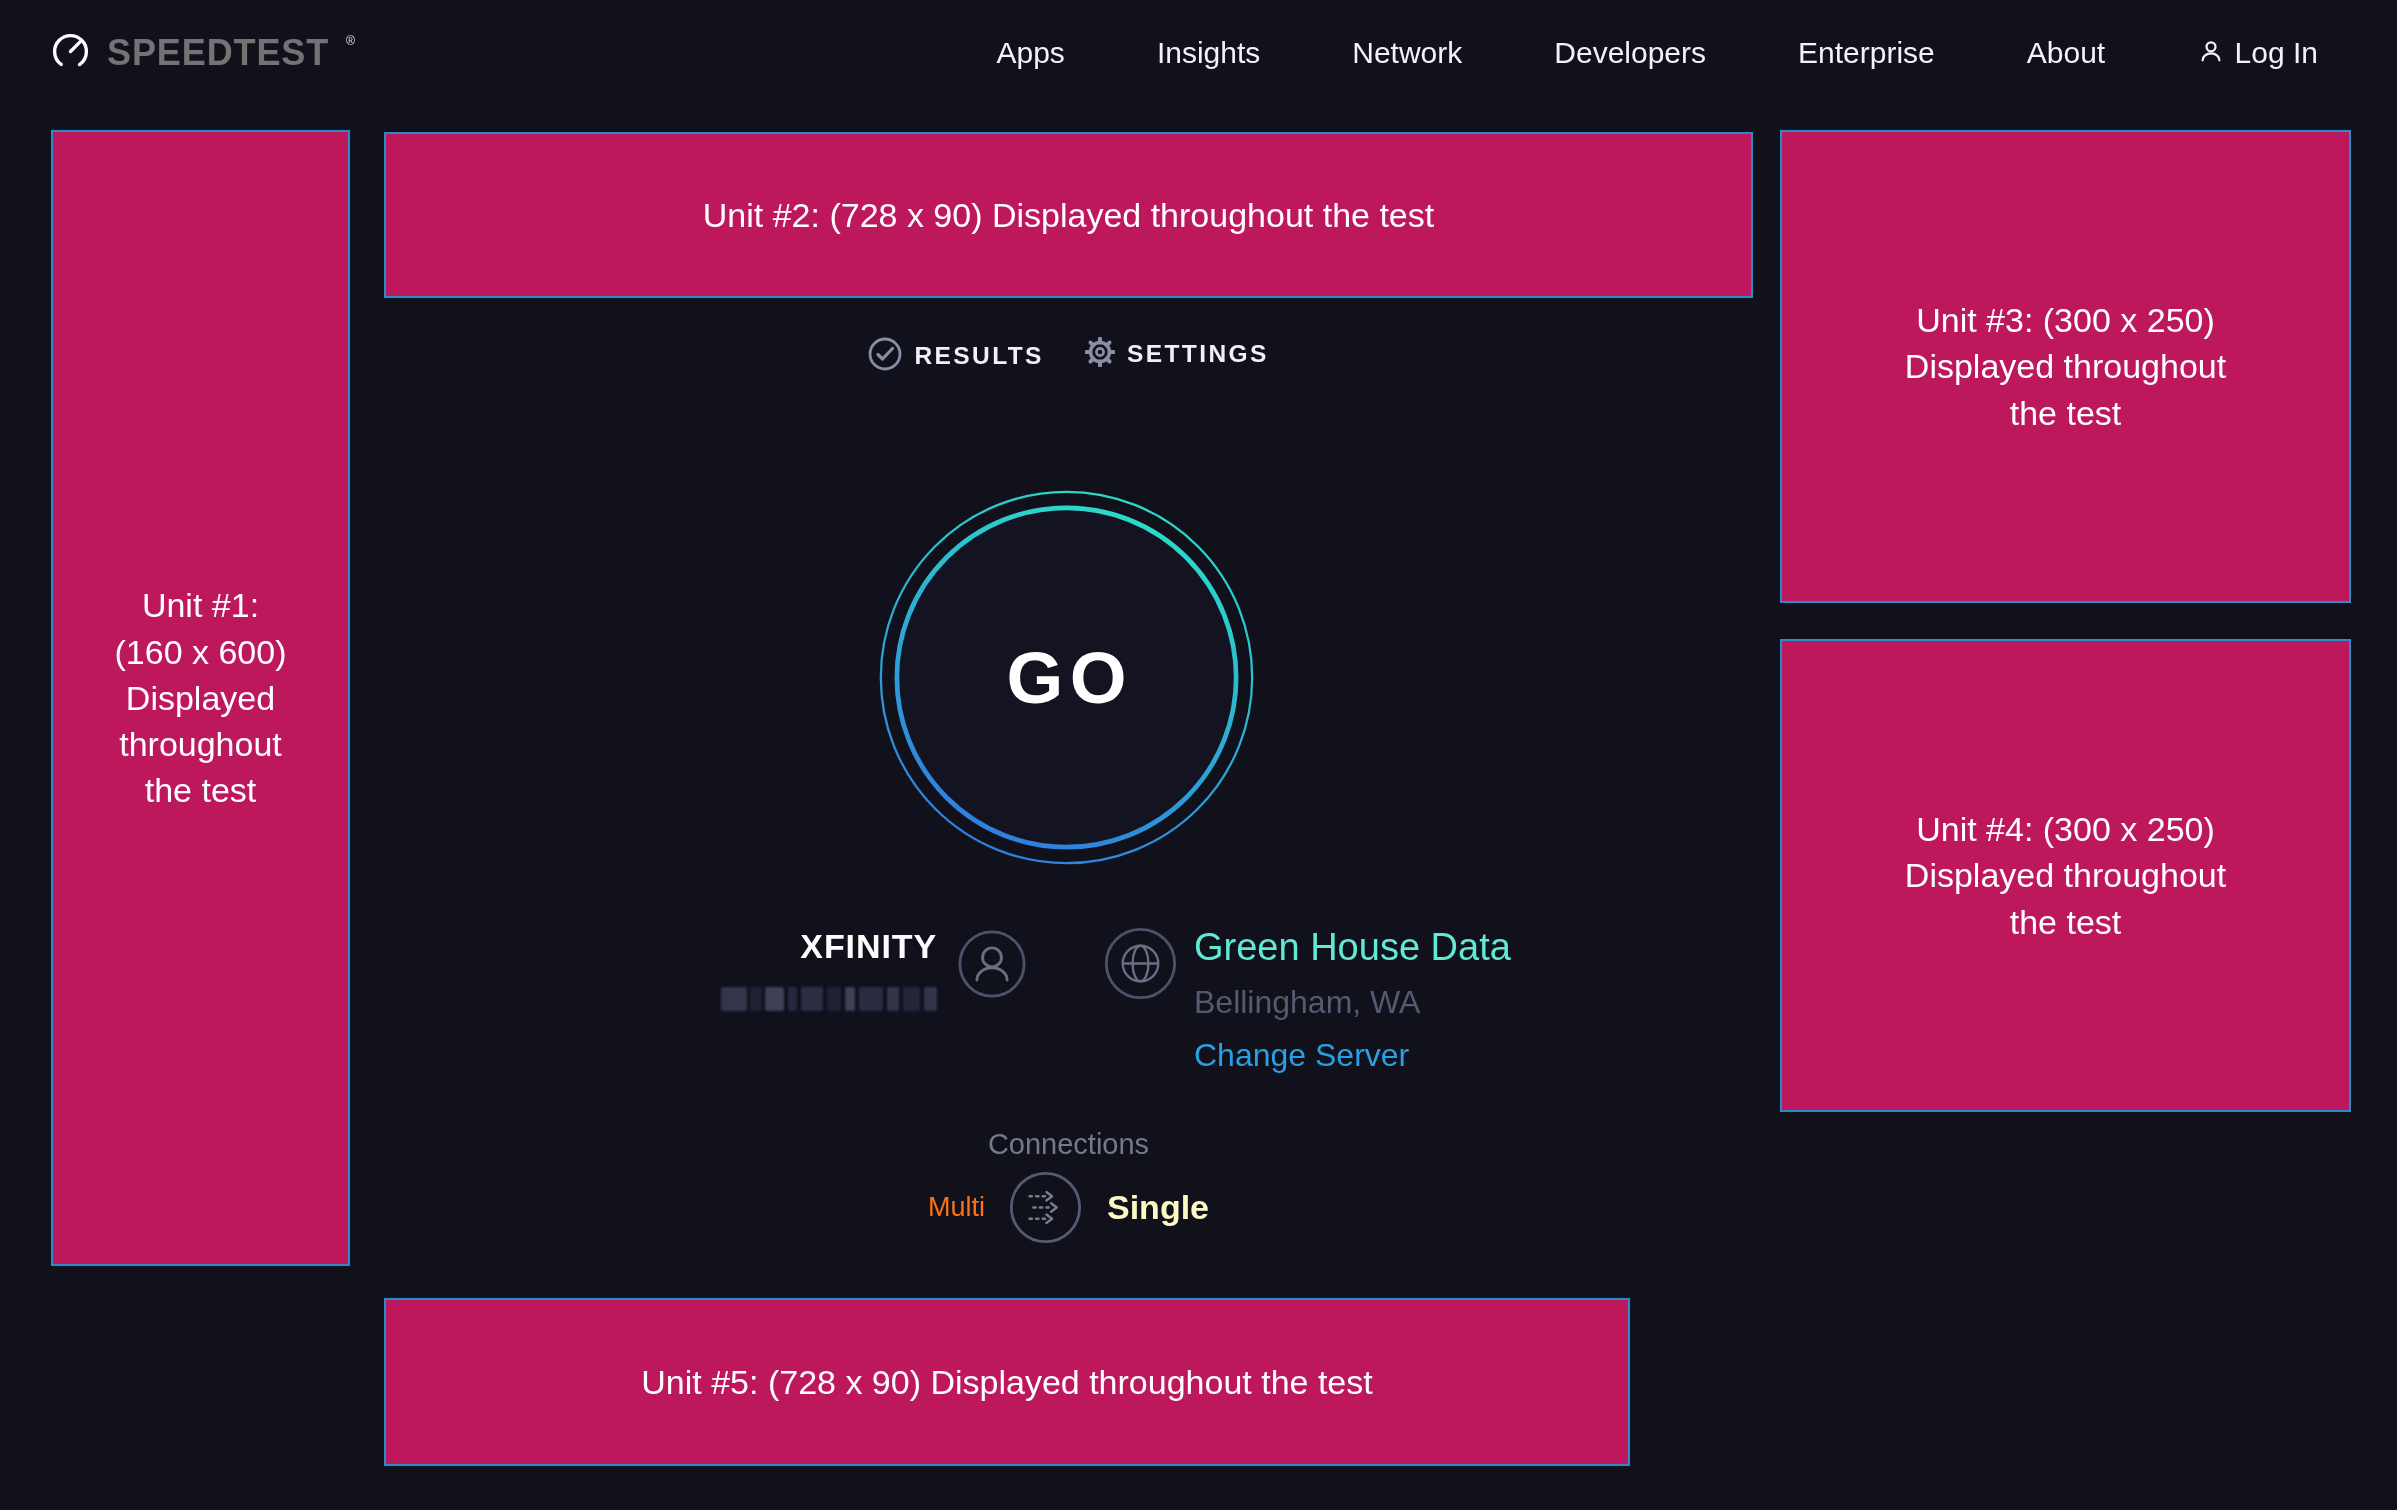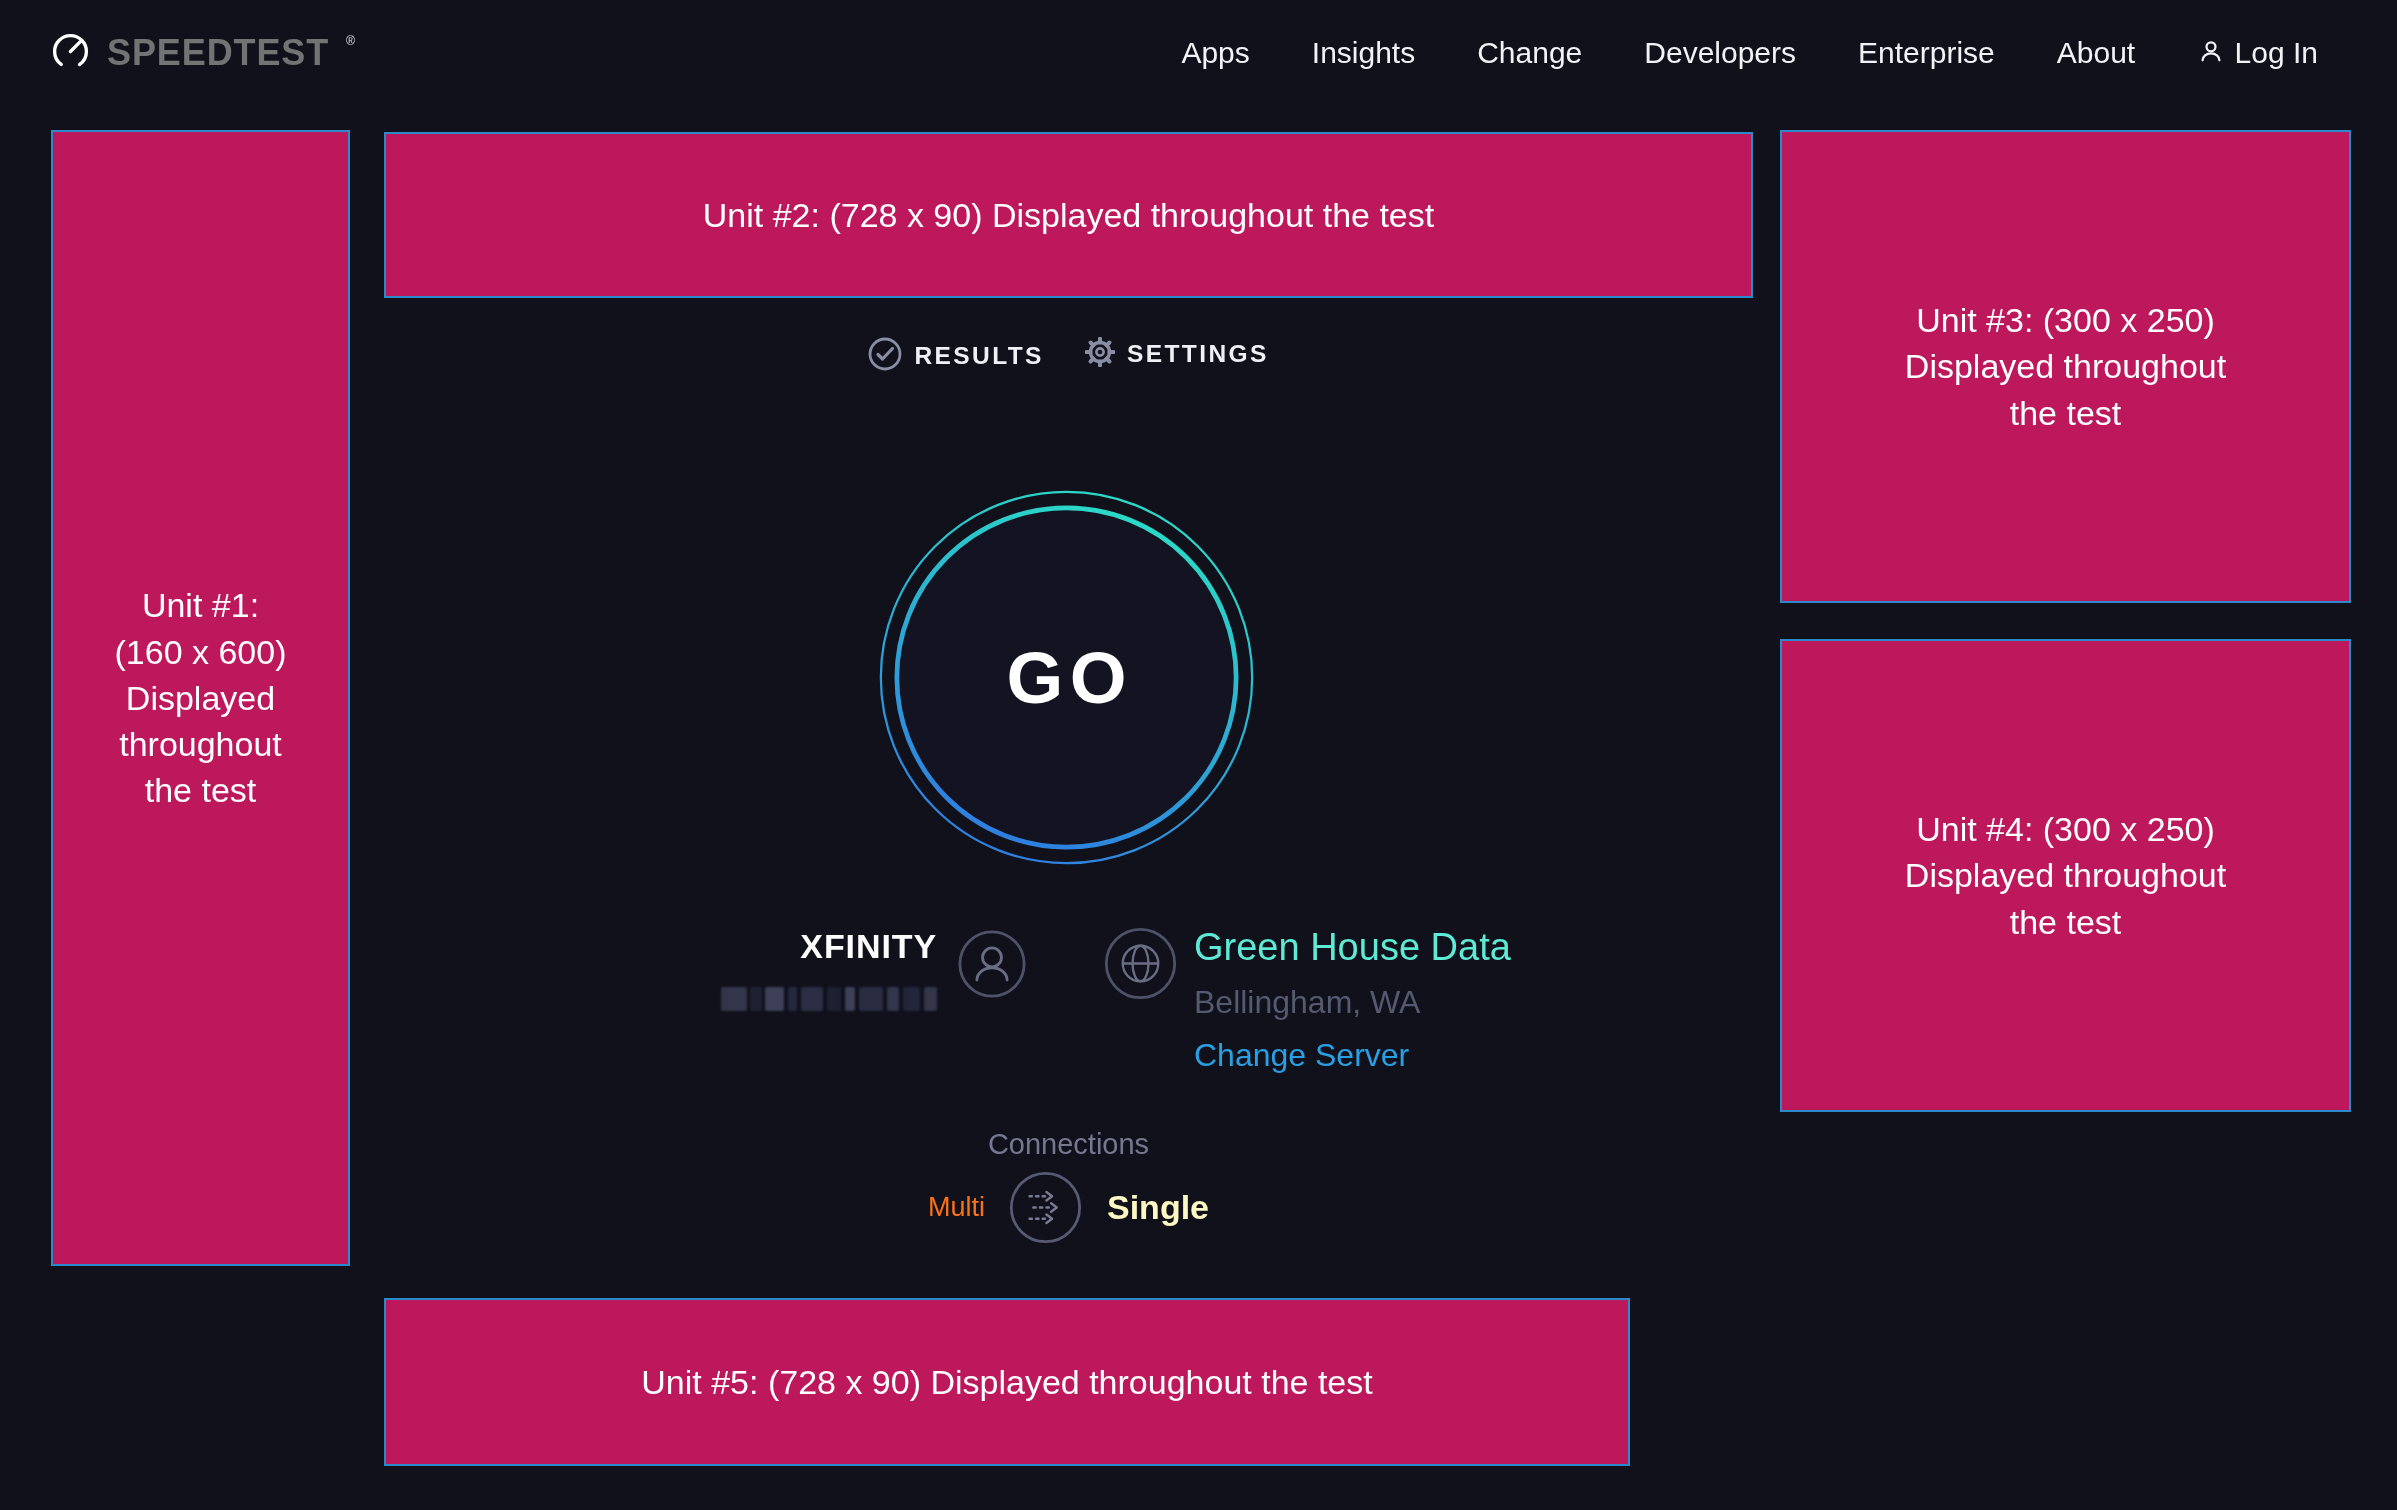--- a/index.html
+++ b/index.html
@@ -14,21 +14,21 @@
 
   
   .header {
     position:absolute; top:0; left:0; right:0; height:105px;
     display:flex; align-items:center;
     padding:0 79px 0 49px;
   }
   .logo { display:flex; align-items:center; gap:15px; cursor:pointer; }
   .logo-text { font-size:36px; font-weight:700; letter-spacing:0.9px; color:#737373; }
   .logo-tm { font-size:12.2px; vertical-align:top; position:relative; top:-11.3px; left:1.9px; opacity:.85; }
-  .nav { margin-left:auto; display:flex; align-items:flex-end; gap:62px; }
+  .nav { margin-left:auto; display:flex; align-items:flex-end; gap:92px; }
   .nav-link { font-size:30px; font-weight:400; color:#f2f3f7; text-decoration:none; cursor:pointer; }
   .login { display:flex; align-items:center; gap:9.4px; cursor:pointer; }
 
   
   .ad {
     position:absolute;
     background:#be185d;
     border:2.8px solid #2b8ac9;
     display:flex; align-items:center; justify-content:center;
   }
@@ -101,21 +101,21 @@
         <circle cx="23" cy="23" r="17" stroke="#ffffff" stroke-width="3.6" stroke-linecap="round" stroke-dasharray="16.3 20.8 200"></circle>
         <line x1="23" y1="23" x2="33.5" y2="12.5" stroke="#ffffff" stroke-width="3.6" stroke-linecap="round"></line>
       </svg>
     </span>
     <span class="logo-text">SPEEDTEST</span>
     <span class="logo-tm">®</span>
   </div>
   <div class="nav">
     <a class="nav-link">Apps</a>
     <a class="nav-link">Insights</a>
-    <a class="nav-link">Change</a>
+    <a class="nav-link">Network</a>
     <a class="nav-link">Developers</a>
     <a class="nav-link">Enterprise</a>
     <a class="nav-link">About</a>
     <div class="login">
       <span>
         <svg width="28" height="28" viewBox="0 0 30 30" fill="none">
           <circle cx="15" cy="10.5" r="4.8" stroke="#f2f3f7" stroke-width="2.4"></circle>
           <path d="M6 25 a9 7.5 0 0 1 18 0" stroke="#f2f3f7" stroke-width="2.4" stroke-linecap="round"></path>
         </svg>
       </span>

